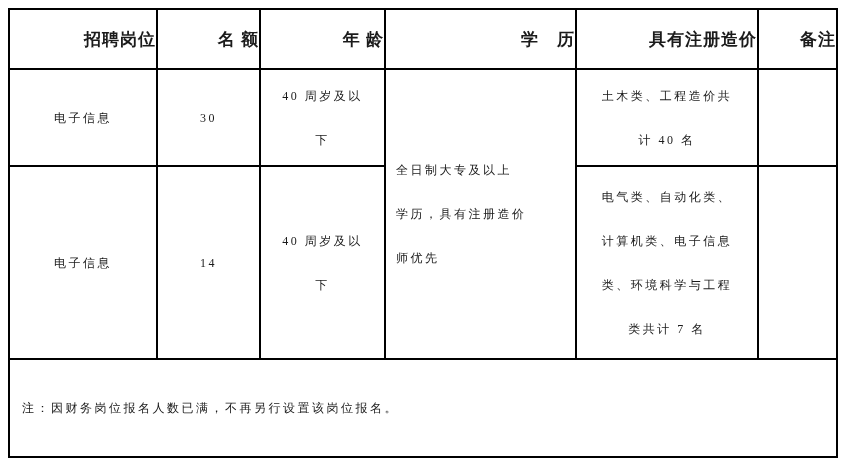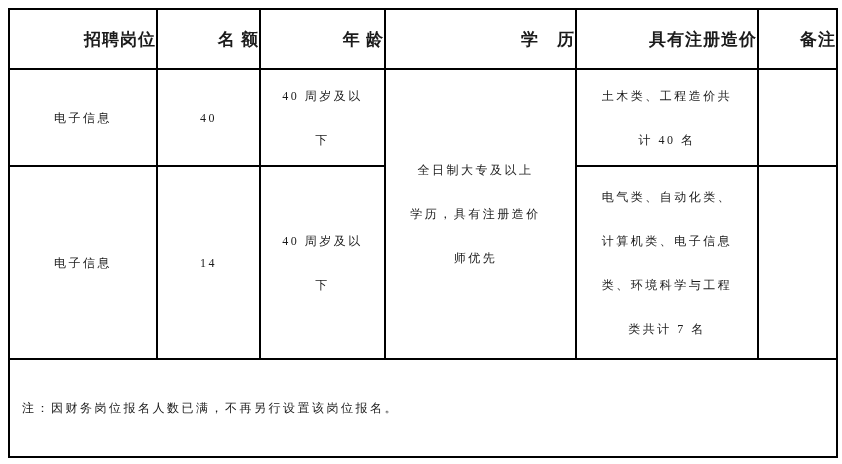--- a/index.html
+++ b/index.html
@@ -42,21 +42,21 @@
   }
   td {
     font-size: 12px;
     letter-spacing: 2.5px;
     text-align: center;
     vertical-align: middle;
     white-space: pre-line;
     line-height: 44px;
   }
   td.cell-left {
-    text-align: center;
+    text-align: left;
     padding-left: 10px;
     padding-right: 20px;
   }
   td.note-cell {
     text-align: left;
     padding-left: 12px;
     line-height: normal;
     white-space: normal;
   }
   tr.header-row   { height: 60px; }
@@ -81,21 +81,21 @@
       <tr class="header-row">
         <th>招聘岗位</th>
         <th>名 额</th>
         <th>年 龄</th>
         <th>学　历</th>
         <th>具有注册造价</th>
         <th>备注</th>
       </tr>
       <tr class="row-civil">
         <td>电子信息</td>
-        <td>40</td>
+        <td>30</td>
         <td>40 周岁及以
 下</td>
         <td class="cell-left" rowspan="2">全日制大专及以上
 学历，具有注册造价
 师优先</td>
         <td>土木类、工程造价共
 计 40 名</td>
         <td></td>
       </tr>
       <tr class="row-install">

